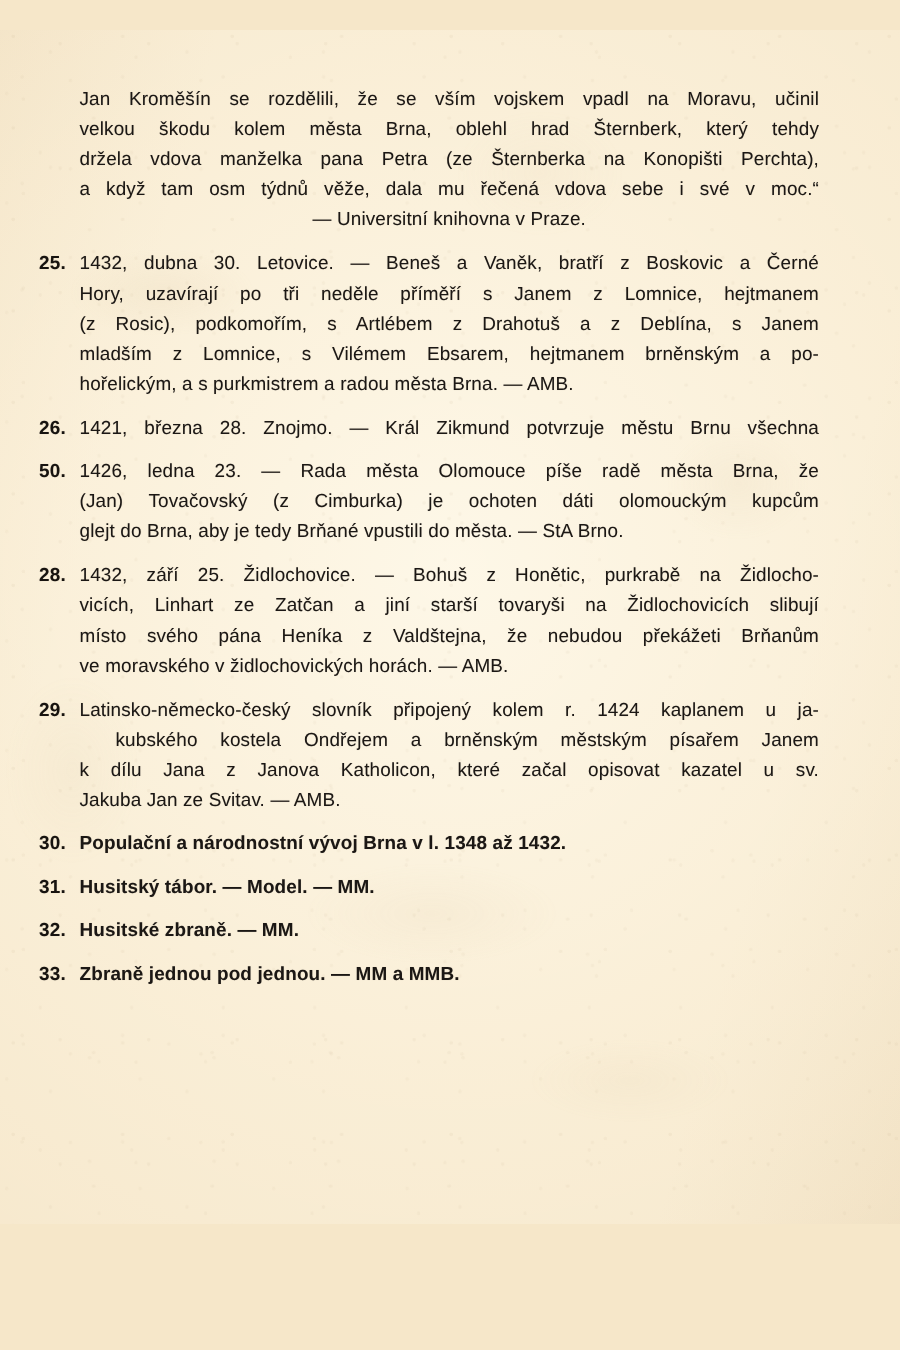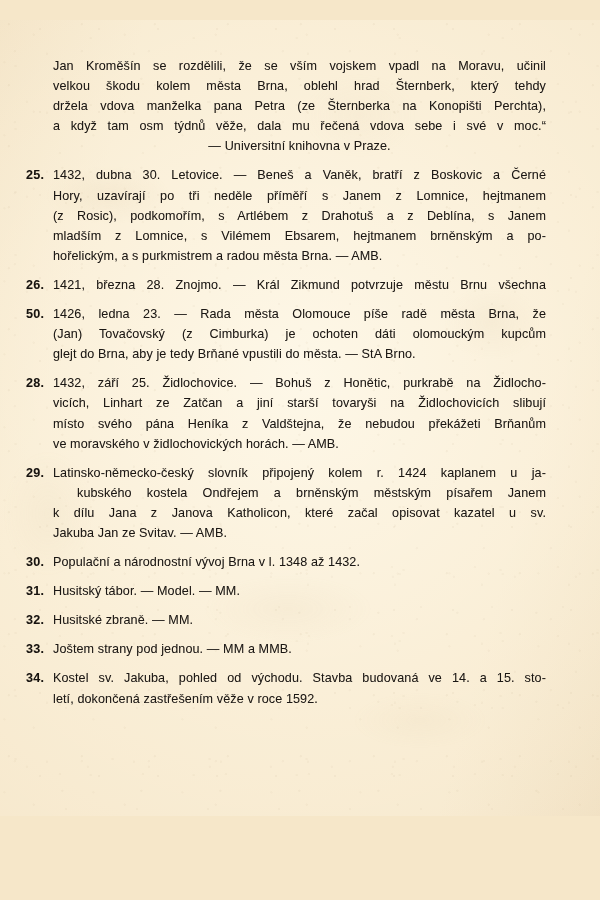--- a/index.html
+++ b/index.html
@@ -125,20 +125,21 @@
   }
   .entry-body {
     display: block;
   }
   
   .entry-body .lastline {
     text-align: left;
   }
   .entry.short .entry-body {
     text-align: left;
+    font-weight: bold;
   }
 
   
   #folio {
     position: absolute;
     left: 0;
     right: 0;
     top: 820px;
     text-align: center;
     font-size: 11px;
@@ -227,28 +228,21 @@
         </div>
         <div class="entry body-text short">
           <span class="entry-num">32.</span>
           <div class="entry-body">
             <div class="line lastline">Husitské zbraně. — MM.</div>
           </div>
         </div>
         <div class="entry body-text short">
           <span class="entry-num">33.</span>
           <div class="entry-body">
-            <div class="line lastline">Joštem strany pod jednou. — MM a MMB.</div>
-          </div>
-        </div>
-        <div class="entry body-text">
-          <span class="entry-num">34.</span>
-          <div class="entry-body">
-            <div class="line" style="text-align: justify; text-align-last: justify;">Kostel sv. Jakuba, pohled od východu. Stavba budovaná ve 14. a 15. sto-</div>
-            <div class="line lastline">letí, dokončená zastřešením věže v roce 1592.</div>
+            <div class="line lastline">Zbraně jednou pod jednou. — MM a MMB.</div>
           </div>
         </div>
       </div>
 
   </div>
 
   <div id="folio">29</div>
 
 </div>
 

